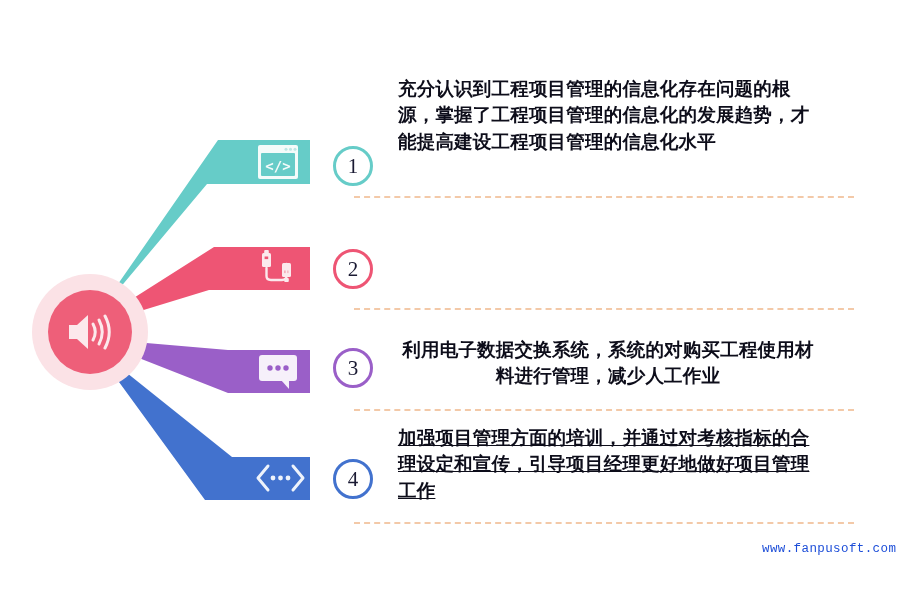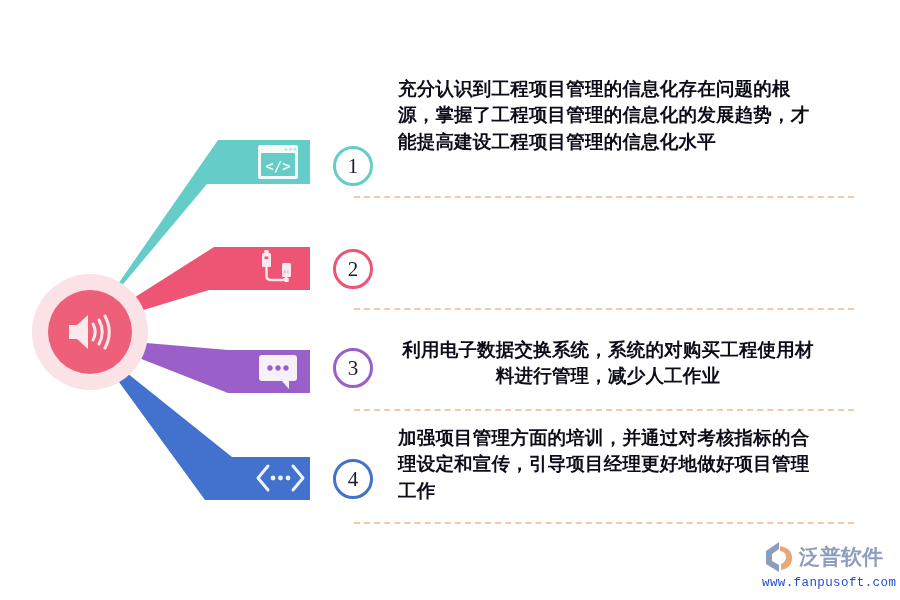--- a/index.html
+++ b/index.html
@@ -208,28 +208,21 @@
       <span>3</span>
     </div>
     <div class="row-text" style="top:22px;text-align:center;">利用电子数据交换系统，系统的对购买工程使用材料进行管理，减少人工作业</div>
   </div>
   <div class="divider" style="top:409px;"></div>
 
   <div class="row" style="top:416px;height:106px;">
     <div class="num-circle" style="left:3px; top:43px; border-color:#4272CE;">
       <span>4</span>
     </div>
-    <div class="row-text" style="top:9px;">加强项目管理方面的培训，并通过对考核指标的合理设定和宣传，引导项目经理更好地做好项目管理工作</div>
+    <div class="row-text" style="top:9px;text-decoration:underline;">加强项目管理方面的培训，并通过对考核指标的合理设定和宣传，引导项目经理更好地做好项目管理工作</div>
   </div>
   <div class="divider" style="top:522px;"></div>
 
   <div id="logo">
-    <div id="logo-row">
-      <svg id="logo-mark" viewBox="0 0 34 32" xmlns="http://www.w3.org/2000/svg">
-        <path d="M 17,1 L 4,10 L 4,23 L 17,31 L 17,24 L 10,20 L 10,13 L 17,8 Z" fill="#8D9DBE"></path>
-        <path d="M 18,5 Q 31,7 30,19 Q 29,27 19,29 L 19,23 Q 24,21 24,16 Q 24,11 18,10 Z" fill="#E8A87C"></path>
-      </svg>
-      <div id="logo-word">泛普软件</div>
-    </div>
     <div id="logo-url">www.fanpusoft.com</div>
   </div>
 
 </div>
 
 </body></html>

